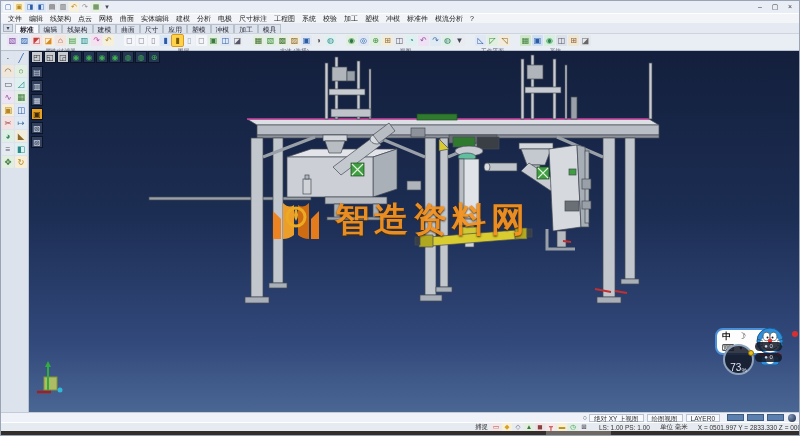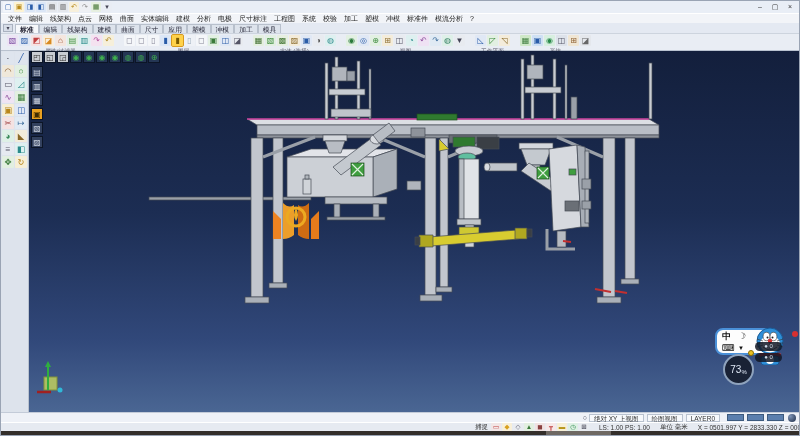--- a/index.html
+++ b/index.html
@@ -53,21 +53,21 @@
 
   
   .triad{position:absolute;left:6px;top:306px;}
 
   
   .ime{position:absolute;left:686px;top:277px;width:64px;height:27px;background:#fdfdfd;border:2px solid #4a90d8;border-radius:8px;display:grid;grid-template-columns:16px 14px;grid-template-rows:12px 11px;padding:1px 0 0 5px;}
   .ime span{font-size:9px;line-height:11px;color:#111;}
   .ime .mode{font-weight:bold;}
   .doraemon{position:absolute;left:724px;top:276px;}
   .red-dot{position:absolute;left:763px;top:280px;width:6px;height:6px;border-radius:50%;background:#d83030;}
-  .gauge{position:absolute;left:694px;top:303px;width:31px;height:31px;border-radius:50%;background:rgba(20,26,40,.85);border:2px solid #8fa3bd;color:#dfe8f5;display:flex;align-items:center;justify-content:center;font-size:10px;}
+  .gauge{position:absolute;left:694px;top:293px;width:31px;height:31px;border-radius:50%;background:rgba(20,26,40,.85);border:2px solid #8fa3bd;color:#dfe8f5;display:flex;align-items:flex-end;justify-content:center;font-size:10px;}
   .gauge small{font-size:6px;margin-top:4px;}
   .bell{position:absolute;left:719px;top:299px;width:6px;height:6px;border-radius:50%;background:#e8c020;border:1px solid #8a6a00;}
   .net-pills{position:absolute;left:726px;top:291px;display:flex;flex-direction:column;gap:2px;}
   .net-pills .pill{width:27px;height:9px;background:rgba(18,24,38,.85);border-radius:5px;color:#cfd8e6;font-size:6px;line-height:9px;text-align:center;}
 
   
   .status1{height:10px;background:#eef1f7;border-top:1px solid #c3cbd8;display:flex;align-items:center;font-size:6.5px;color:#333;}
   .status1 .spacer{flex:1;}
   .s-field{border:1px solid #b9c2cf;background:#f7f9fc;padding:0 4px;height:8px;line-height:8px;margin-right:3px;white-space:nowrap;}
   .chips{display:flex;gap:3px;margin:0 4px;}
@@ -396,20 +396,21 @@
 
       <div class="watermark">
         <svg width="58" height="50" viewBox="0 0 58 50">
           <path d="M6,44 L6,16 L14,24 L14,44 Z" fill="#f08018"></path>
           <path d="M52,44 L52,16 L44,24 L44,44 Z" fill="#f08018"></path>
           <path d="M16,44 L16,8 Q22,14 27,10 L27,40 Q22,44 16,44 Z" fill="#f8a428"></path>
           <path d="M42,44 L42,8 Q36,14 31,10 L31,40 Q36,44 42,44 Z" fill="#d87010"></path>
           <circle cx="29" cy="22" r="9" fill="none" stroke="#f8b020" stroke-width="3"></circle>
           <path d="M29,13 Q25,20 29,26 Q33,20 29,13" fill="#f8b020"></path>
         </svg>
+        <span class="wm-text">智造资料网</span>
       </div>
 
       <svg class="triad" width="34" height="44" viewBox="0 0 34 44">
         <rect x="9" y="20" width="13" height="13" fill="#b8c860" opacity="0.9" stroke="#8a9a30"></rect>
         <line x1="13" y1="33" x2="13" y2="8" stroke="#2fae3f" stroke-width="2"></line>
         <polygon points="13,4 10,10 16,10" fill="#2fae3f"></polygon>
         <line x1="2" y1="35" x2="16" y2="35" stroke="#a02020" stroke-width="2.5"></line>
         <circle cx="25" cy="33" r="2.5" fill="#30b8d8"></circle>
       </svg>
 

